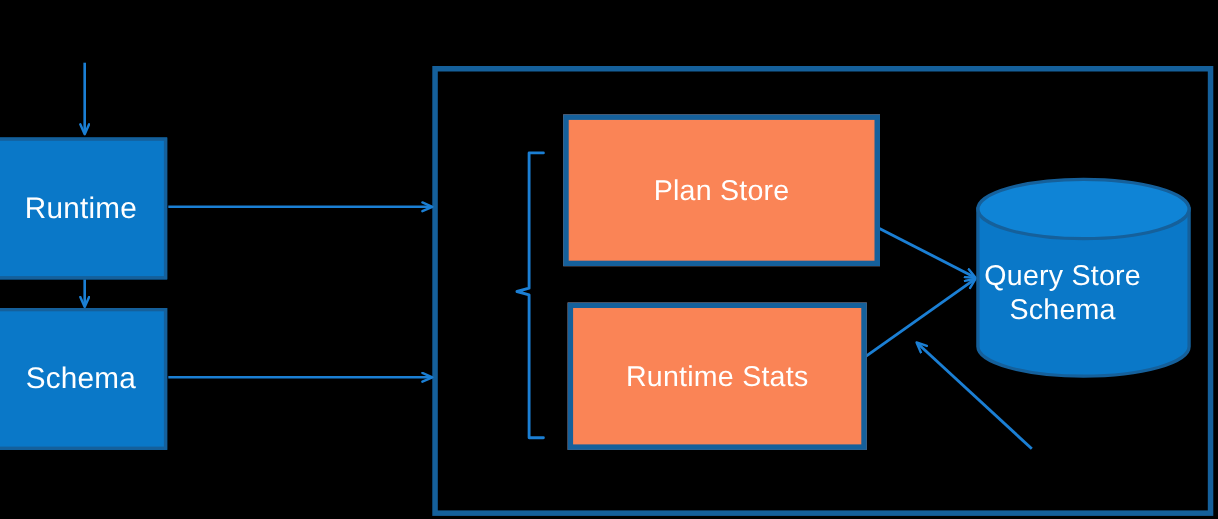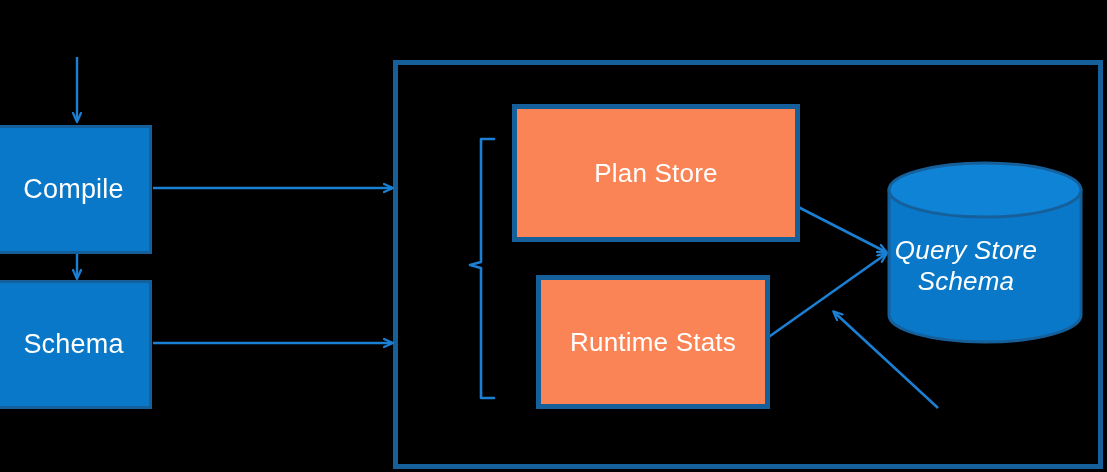--- a/index.html
+++ b/index.html
@@ -44,22 +44,22 @@
     border: 5px solid #15609b;
     font-size: 26px;
   }
   .cyl-label {
     font-size: 26px;
     pointer-events: none;
   }
   #compile-node { left: -5px; top: 125px; width: 157px; height: 129px; }
   #execute-node { left: -5px; top: 280px; width: 157px; height: 129px; }
   #plan-store-node { left: 512px; top: 104px; width: 288px; height: 138px; }
-  #runtime-stats-node { left: 536px; top: 275px; width: 234px; height: 134px; }
-  #query-store-label { left: 888px; top: 225px; width: 156px; height: 82px; font-style: italic; }
+  #runtime-stats-node { left: 516px; top: 275px; width: 272px; height: 134px; }
+  #query-store-label { left: 888px; top: 225px; width: 156px; height: 82px; }
 </style>
 </head>
 <body>
 
 <div id="canvas">
 
   <svg class="svg-layer" viewBox="0 0 1107 472" xmlns="http://www.w3.org/2000/svg">
     <defs>
       <marker id="arrow-open" markerWidth="12" markerHeight="12" refX="9" refY="5" orient="auto" markerUnits="userSpaceOnUse">
         <path d="M1,1 L10,5 L1,9" fill="none" stroke="#1b7fd4" stroke-width="2.2" stroke-linecap="round" stroke-linejoin="round"></path>
@@ -84,21 +84,21 @@
 
     <line x1="938" y1="408" x2="834" y2="312" stroke="#1b7fd4" stroke-width="2.6" marker-end="url(#arrow-open)"></line>
 
     <g>
       <path d="M889,190 L889,315 A96,27 0 0 0 1081,315 L1081,190 Z" fill="#0a78c8" stroke="#15609b" stroke-width="3"></path>
       <ellipse cx="985" cy="190" rx="96" ry="27" fill="#0f84d6" stroke="#15609b" stroke-width="3"></ellipse>
     </g>
   </svg>
 
   <div class="node blue-box" id="compile-node">
-    <span>Compile</span>
+    <span>Runtime</span>
   </div>
 
   <div class="node blue-box" id="execute-node">
     <span>Schema</span>
   </div>
 
   <div class="node orange-box" id="plan-store-node">
     <span>Plan Store</span>
   </div>
 

